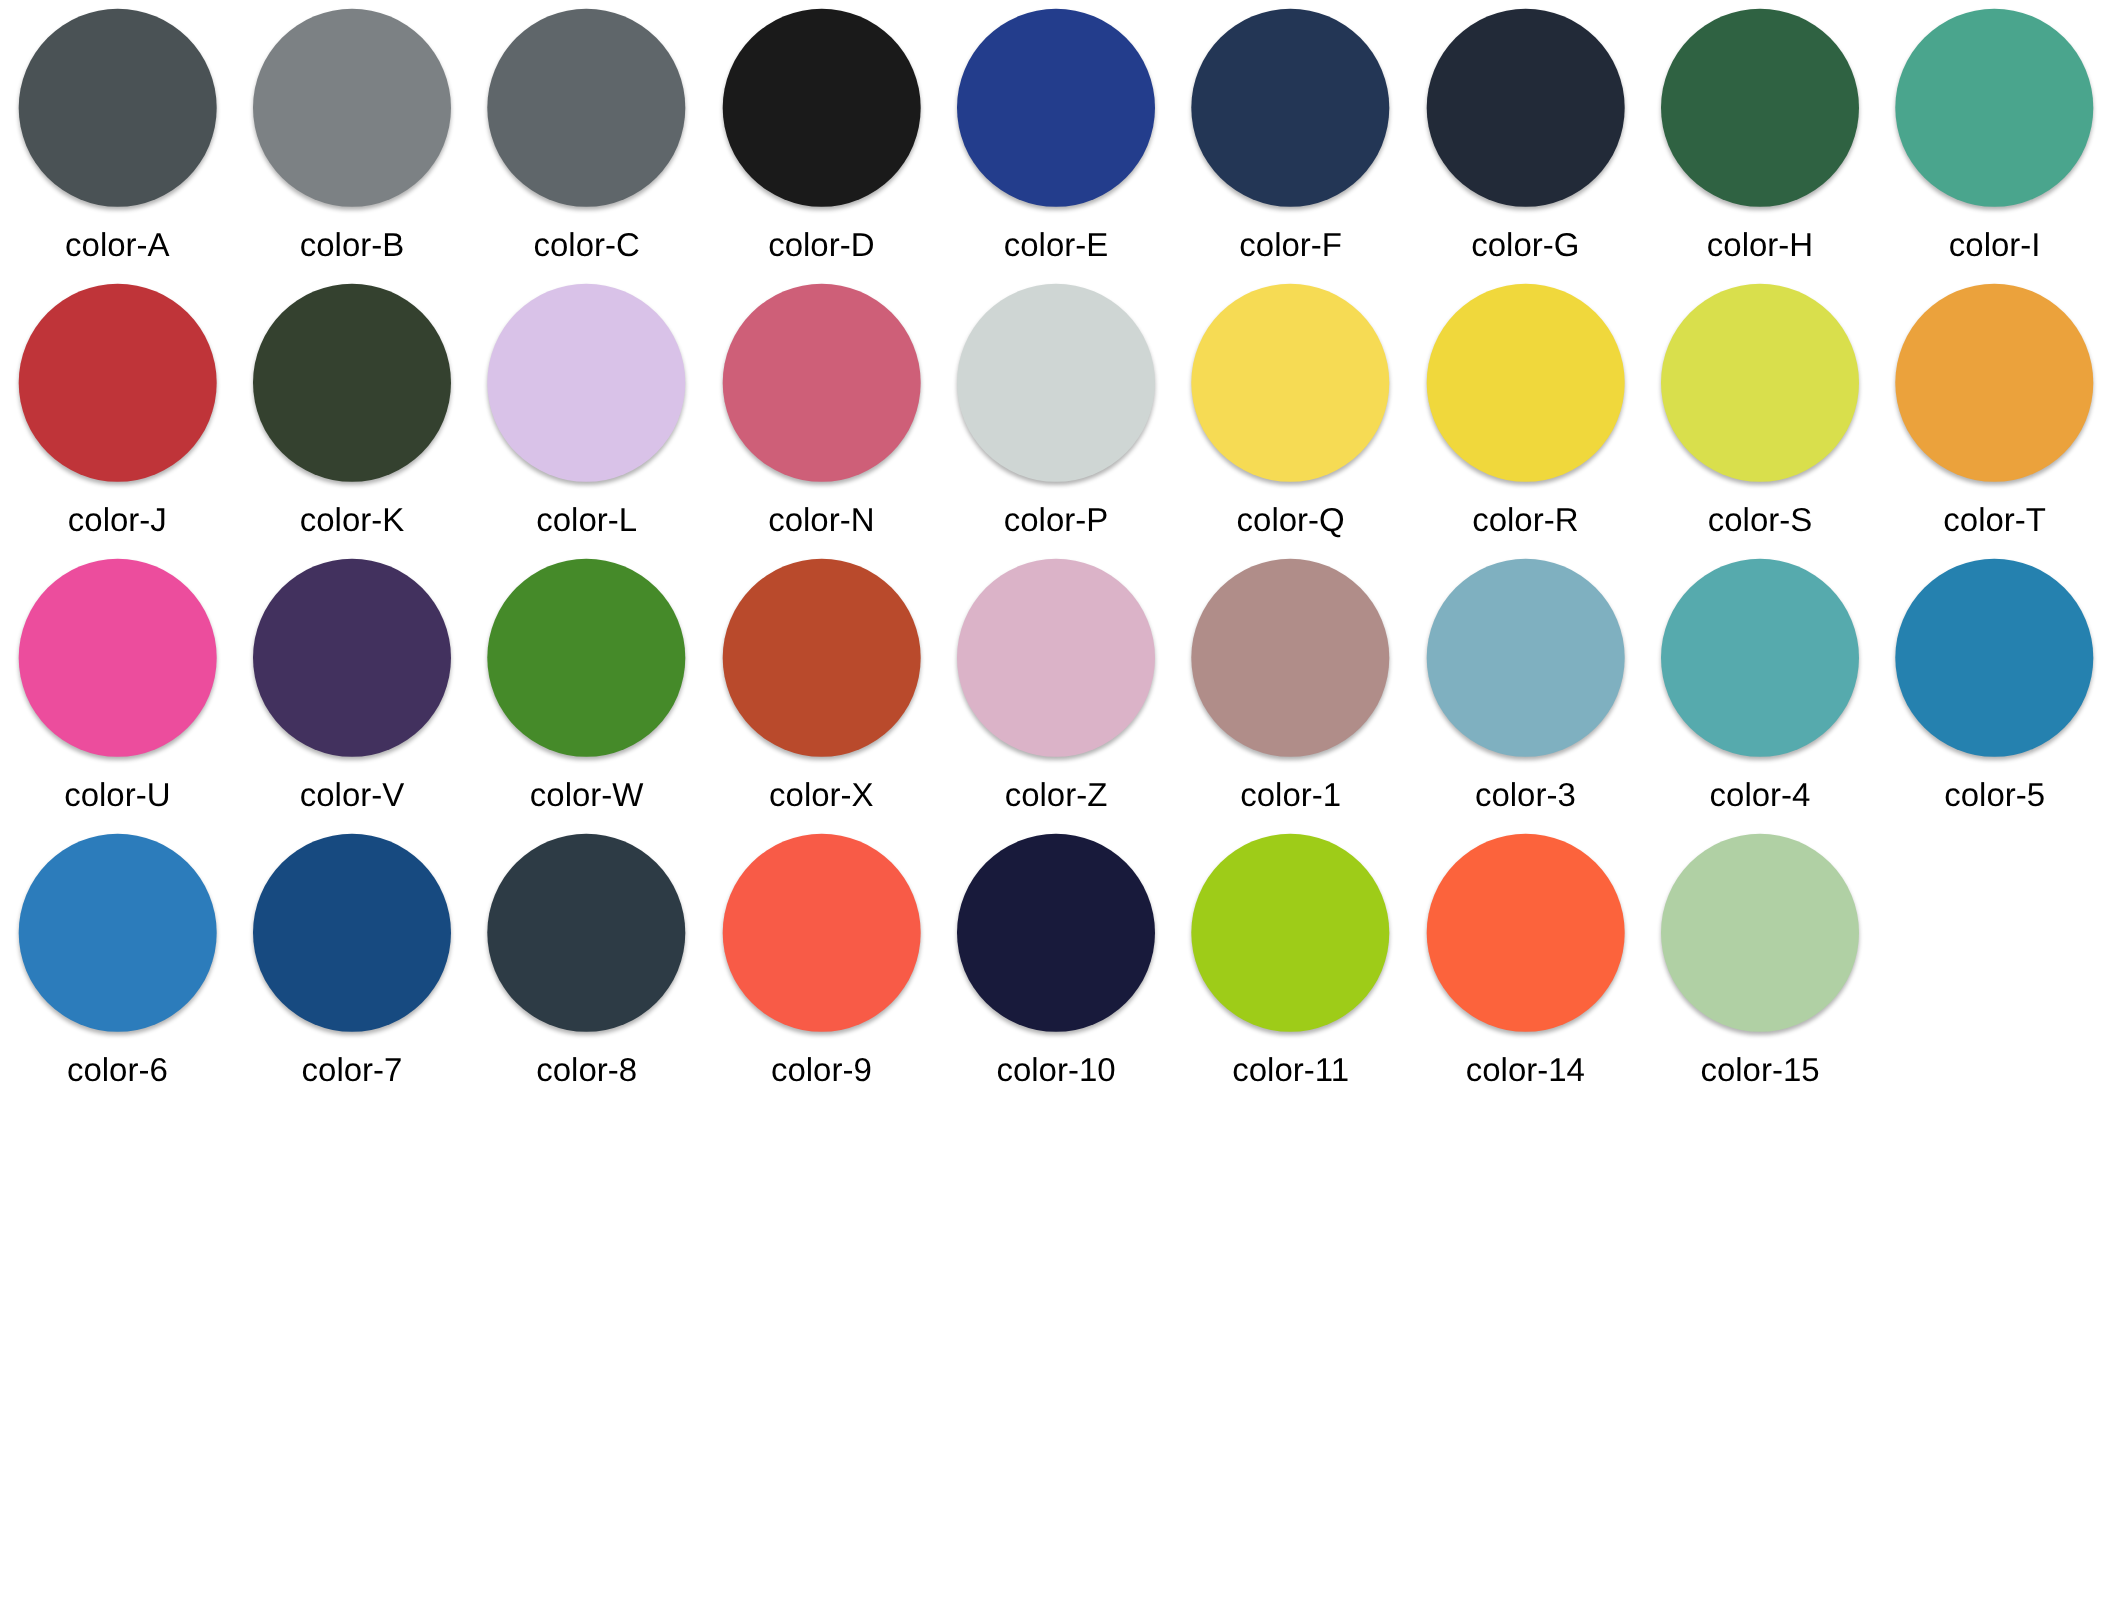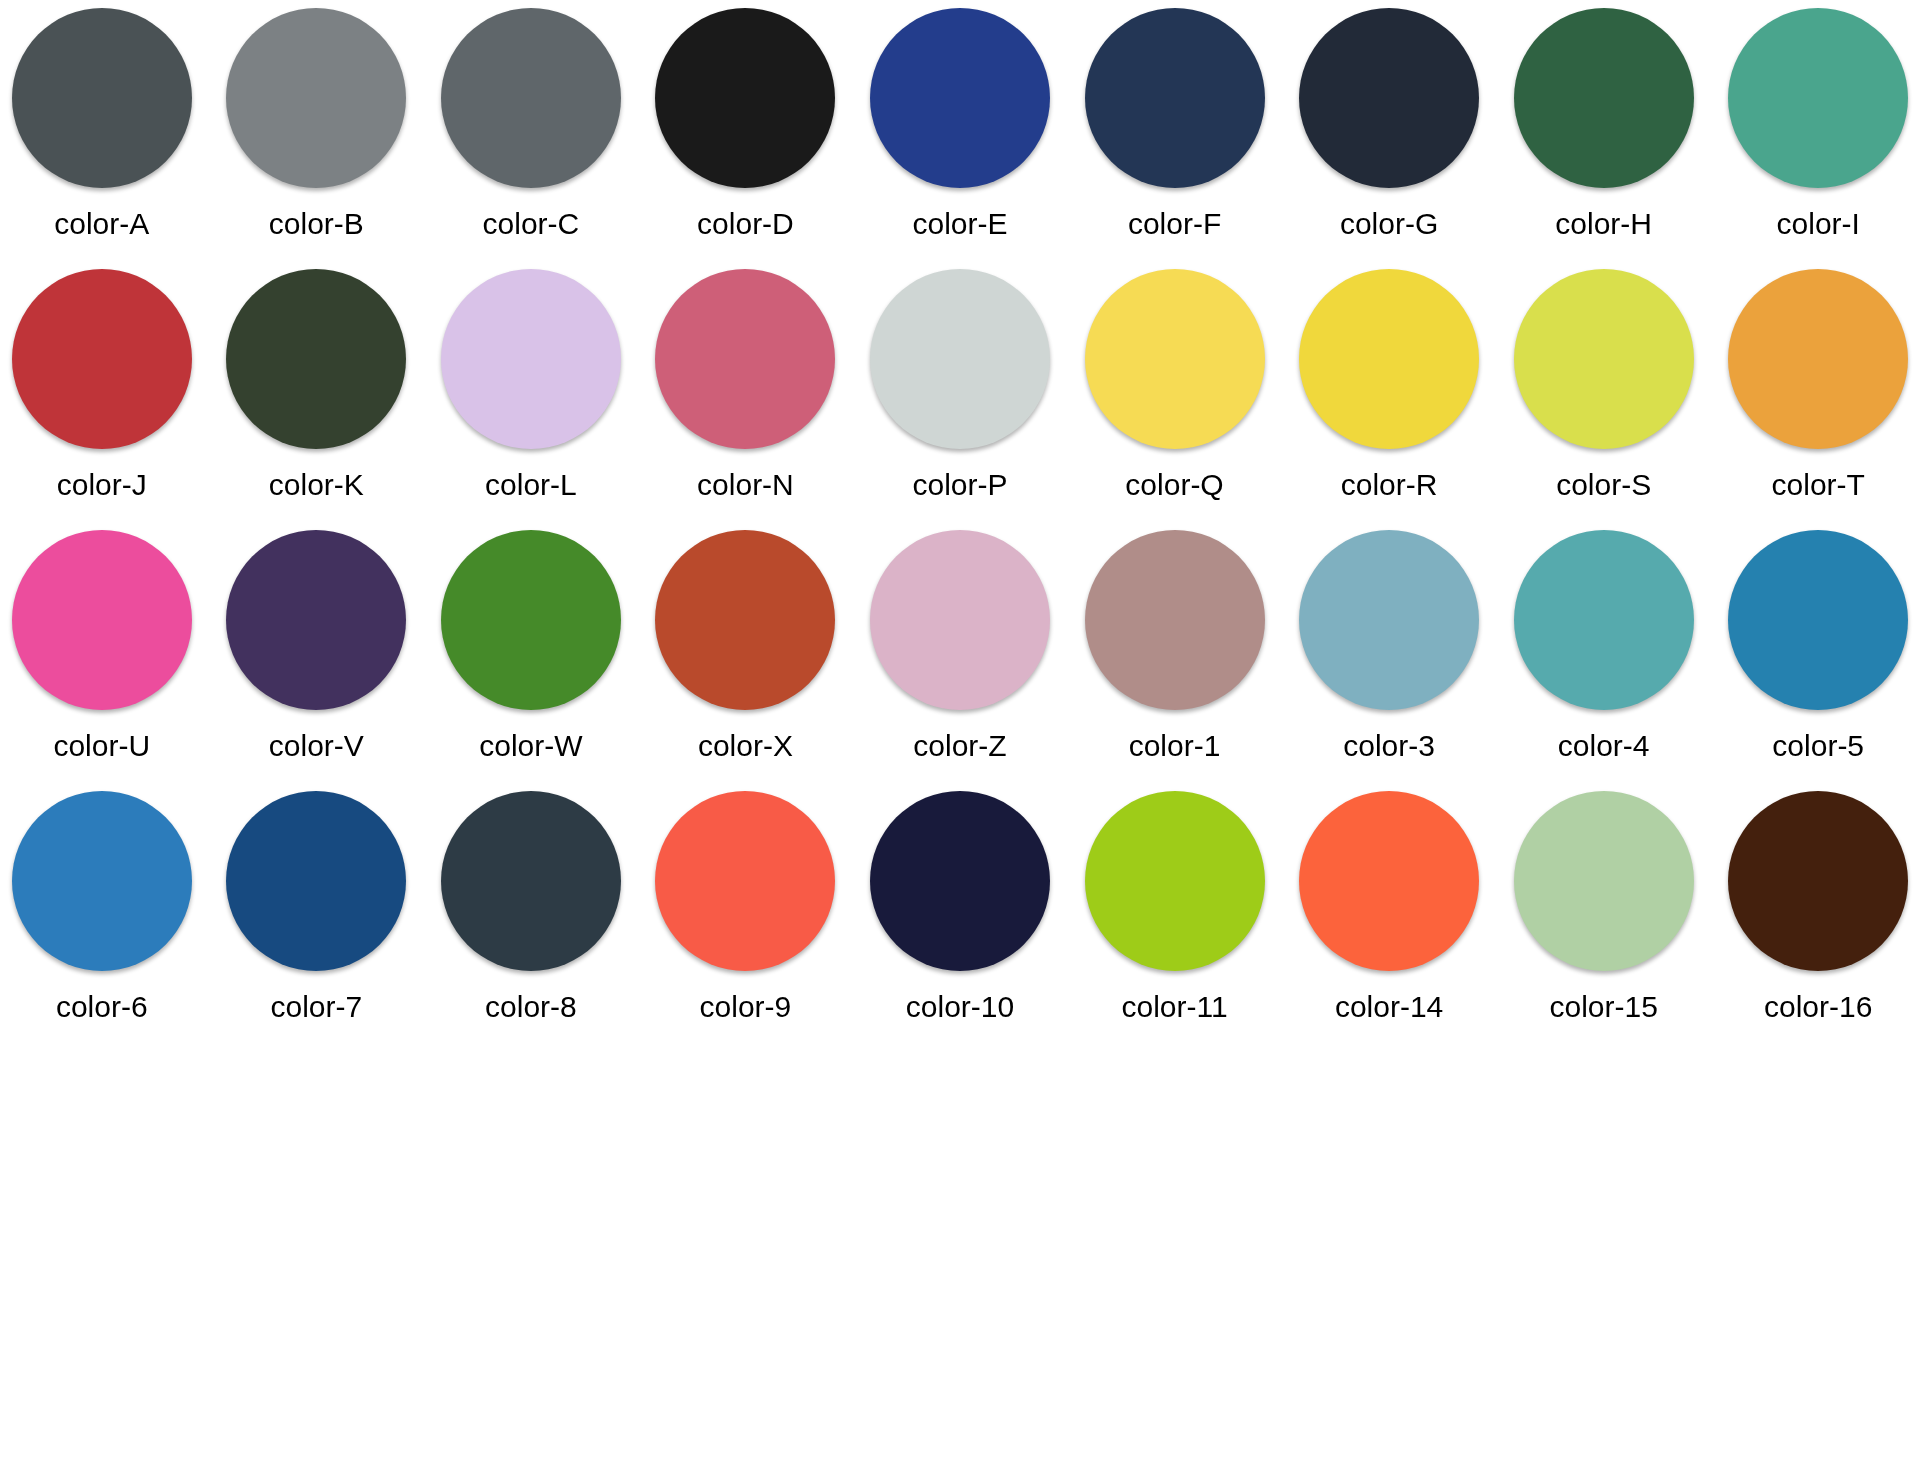--- a/index.html
+++ b/index.html
@@ -15,21 +15,20 @@
   }
   #palette-grid {
     display: grid;
     grid-template-columns: repeat(9, 1fr);
     grid-auto-rows: 250px;
     column-gap: 0px;
     row-gap: 0px;
     padding: 0;
     width: 1920px;
     box-sizing: border-box;
-    gap: 11px;
   }
   .swatch-cell {
     display: flex;
     flex-direction: column;
     align-items: center;
     justify-content: flex-start;
     padding-top: 8px;
   }
   .swatch-circle {
     width: 180px;
@@ -185,17 +184,13 @@
       <div class="swatch-label">color-11</div>
     </div>
     <div class="swatch-cell">
       <div class="swatch-circle" style="background: rgb(252, 99, 60);"></div>
       <div class="swatch-label">color-14</div>
     </div>
     <div class="swatch-cell">
       <div class="swatch-circle" style="background: rgb(176, 208, 164);"></div>
       <div class="swatch-label">color-15</div>
     </div>
-    <div class="swatch-cell">
-      <div class="swatch-circle" style="background: rgb(68, 32, 13);"></div>
-      <div class="swatch-label">color-16</div>
-    </div>
   </main>
 
 </body></html>

